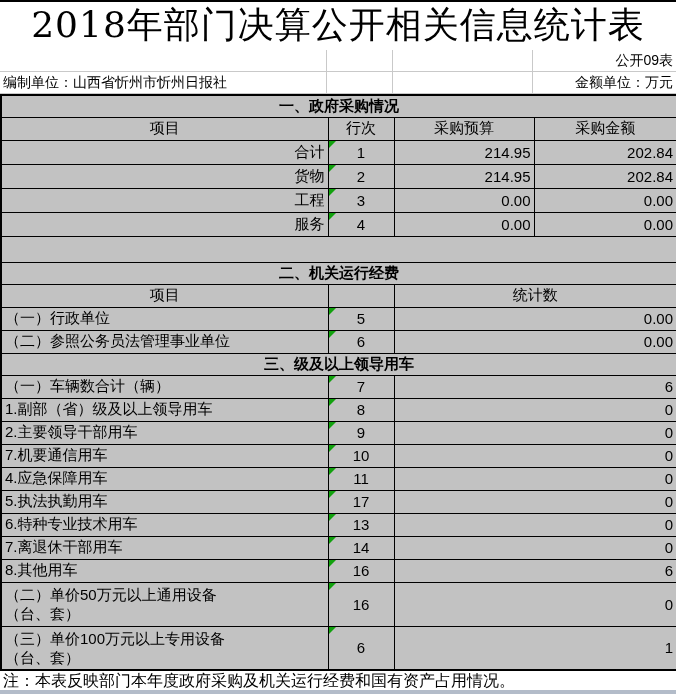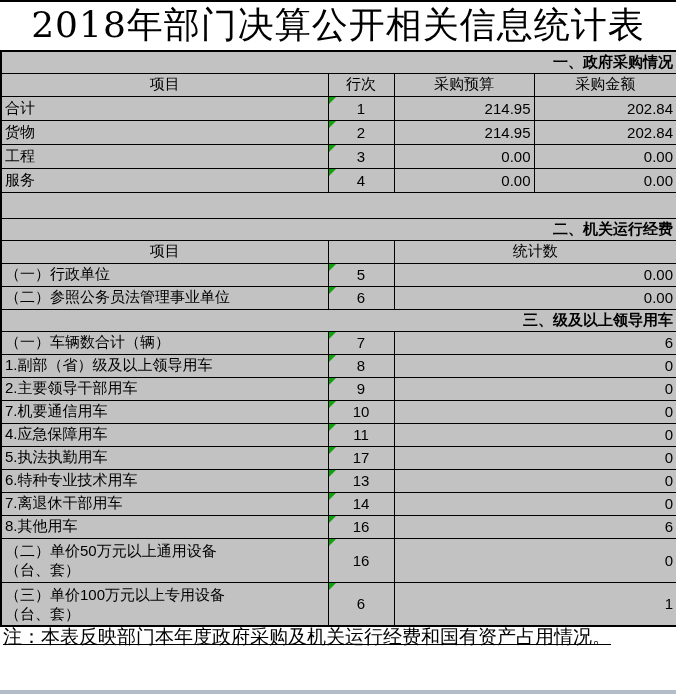--- a/index.html
+++ b/index.html
@@ -30,52 +30,66 @@
   table.main {
     width: 676px; border-collapse: collapse; table-layout: fixed;
     border: 2px solid #000;
   }
   table.main td {
     border: 1px solid #000;
     font-size: 15px; overflow: hidden;
     background: #c2c2c2;
     padding: 0 3px;
   }
-  td.sec-title { font-weight: bold; text-align: right; height: 22px; margin-top: 17px; }
+  td.sec-title { font-weight: bold; text-align: center; height: 22px; margin-top: 17px; }
   td.hdr { text-align: center; height: 23px; margin-top: 20px; }
-  td.lbl-c { text-align: left; height: 24px; }
+  td.lbl-c { text-align: right; height: 24px; }
   td.lbl-l { text-align: left; height: 23px; }
   td.line {
     text-align: center; position: relative; font-size: 14px;
   }
   td.val {
     background: #ffffff; text-align: right; font-size: 13px; padding-right: 4px;
   }
   td.spacer { height: 26px; }
   tr.tall td { height: 44px; }
   td.wrap { white-space: pre-line; line-height: 19px; }
 
   .flag {
     position: absolute; top: 0; left: 0; width: 0; height: 0;
     border-top: 7px solid #12a10e; border-right: 7px solid transparent;
   }
 
   .footnote {
-    height: 20px; line-height: 20px; font-size: 19px; padding-left: 3px;
-    white-space: nowrap; overflow: hidden; text-decoration: underline;
+    height: 20px; line-height: 20px; font-size: 16px; padding-left: 3px;
+    white-space: nowrap; overflow: hidden;
   }
   .bottom-strip { position: absolute; left: 0; bottom: 0; width: 676px; height: 4px; background: #b3bcc9; }
 </style>
 </head>
 <body>
 
 <div class="page">
 
   <div class="title">2018年部门决算公开相关信息统计表</div>
 
+  <div class="meta-grid">
+    <div class="meta-row">
+      <div class="meta-cell"></div>
+      <div class="meta-cell"></div>
+      <div class="meta-cell"></div>
+      <div class="meta-cell meta-right">公开09表</div>
+    </div>
+    <div class="meta-row">
+      <div class="meta-cell">编制单位：山西省忻州市忻州日报社</div>
+      <div class="meta-cell"></div>
+      <div class="meta-cell"></div>
+      <div class="meta-cell meta-right">金额单位：万元</div>
+    </div>
+  </div>
 
   <table class="main">
     <colgroup>
         <col style="width:327px">
         <col style="width:66px">
         <col style="width:140px">
         <col style="width:143px">
       </colgroup>
 
     <tbody>

